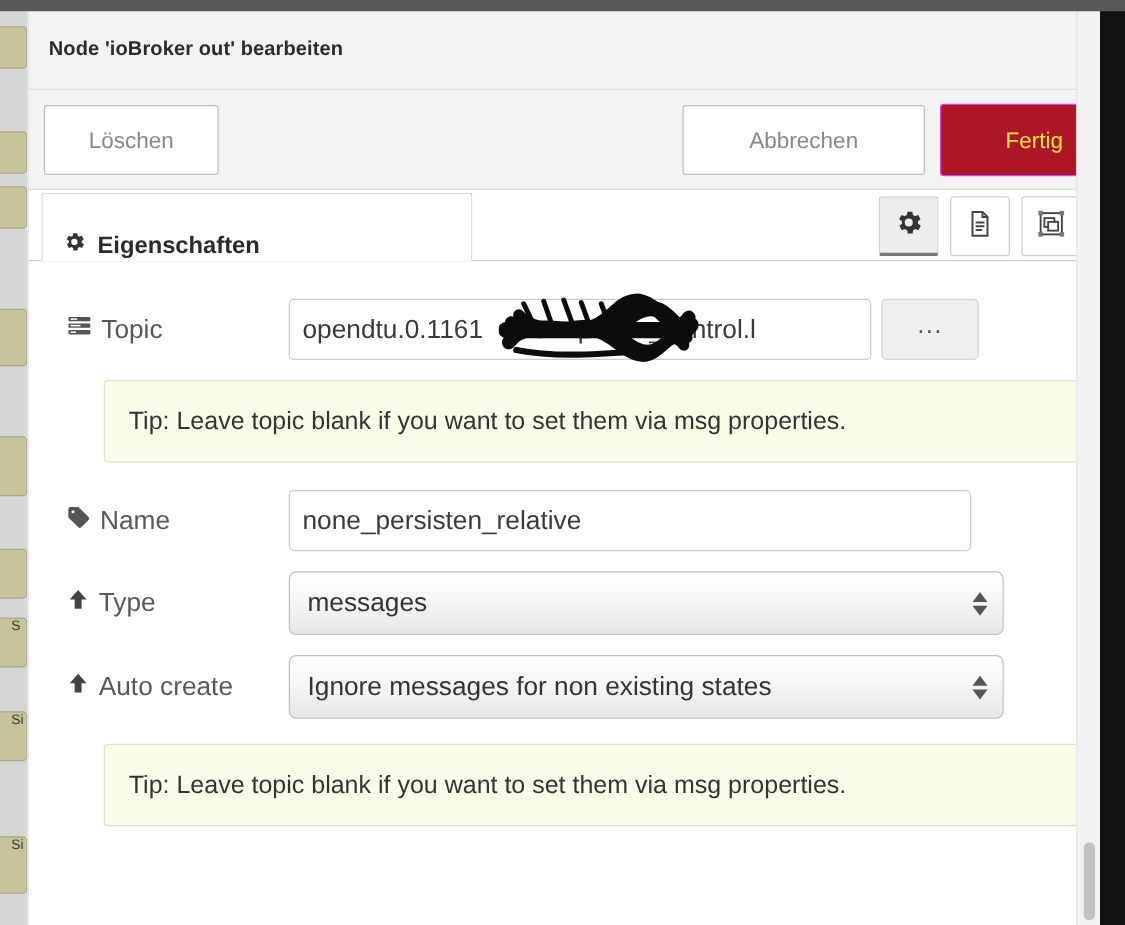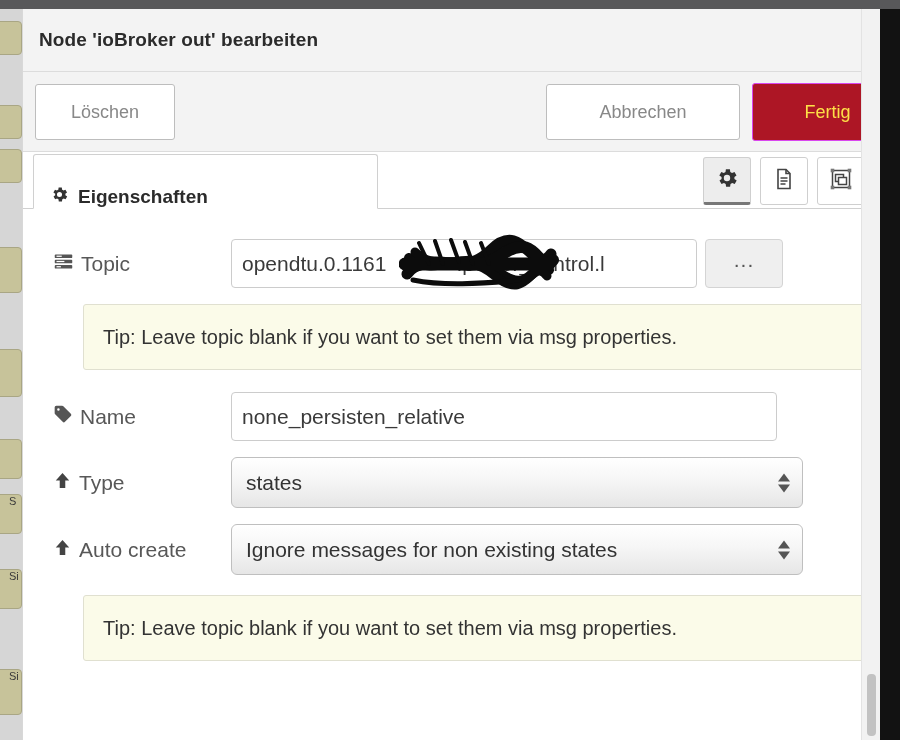--- a/index.html
+++ b/index.html
@@ -90,21 +90,21 @@
   }
 
   .dlg-header {
     height: 63px;
     background: #f3f3f3;
     border-bottom: 1px solid #dcdcdc;
     display: flex; align-items: center;
     padding-left: 16px;
   }
   .dlg-title {
-    font-size: 19px;
+    font-size: 16px;
     font-weight: bold;
     color: #2b2b2b;
     letter-spacing: 0.1px;
   }
 
   .dlg-actions {
     height: 80px;
     background: #f3f3f3;
     border-bottom: 1px solid #dcdcdc;
     display: flex; align-items: center;
@@ -415,21 +415,21 @@
       <div class="row">
         <div class="lbl">
           <span>
             <svg width="19" height="19" viewBox="0 0 24 24" fill="#444">
               <path d="M12 2.5 3.5 12h5v9.5h7V12h5z"></path>
             </svg>
           </span>
           <span>Type</span>
         </div>
         <div id="type-select" class="select-wrap">
-          <span>states</span>
+          <span>messages</span>
           <span class="sel-arrows">
             <span class="arrow-up"></span>
             <span class="arrow-down"></span>
           </span>
         </div>
       </div>
 
       <div class="row">
         <div class="lbl">
           <span>

